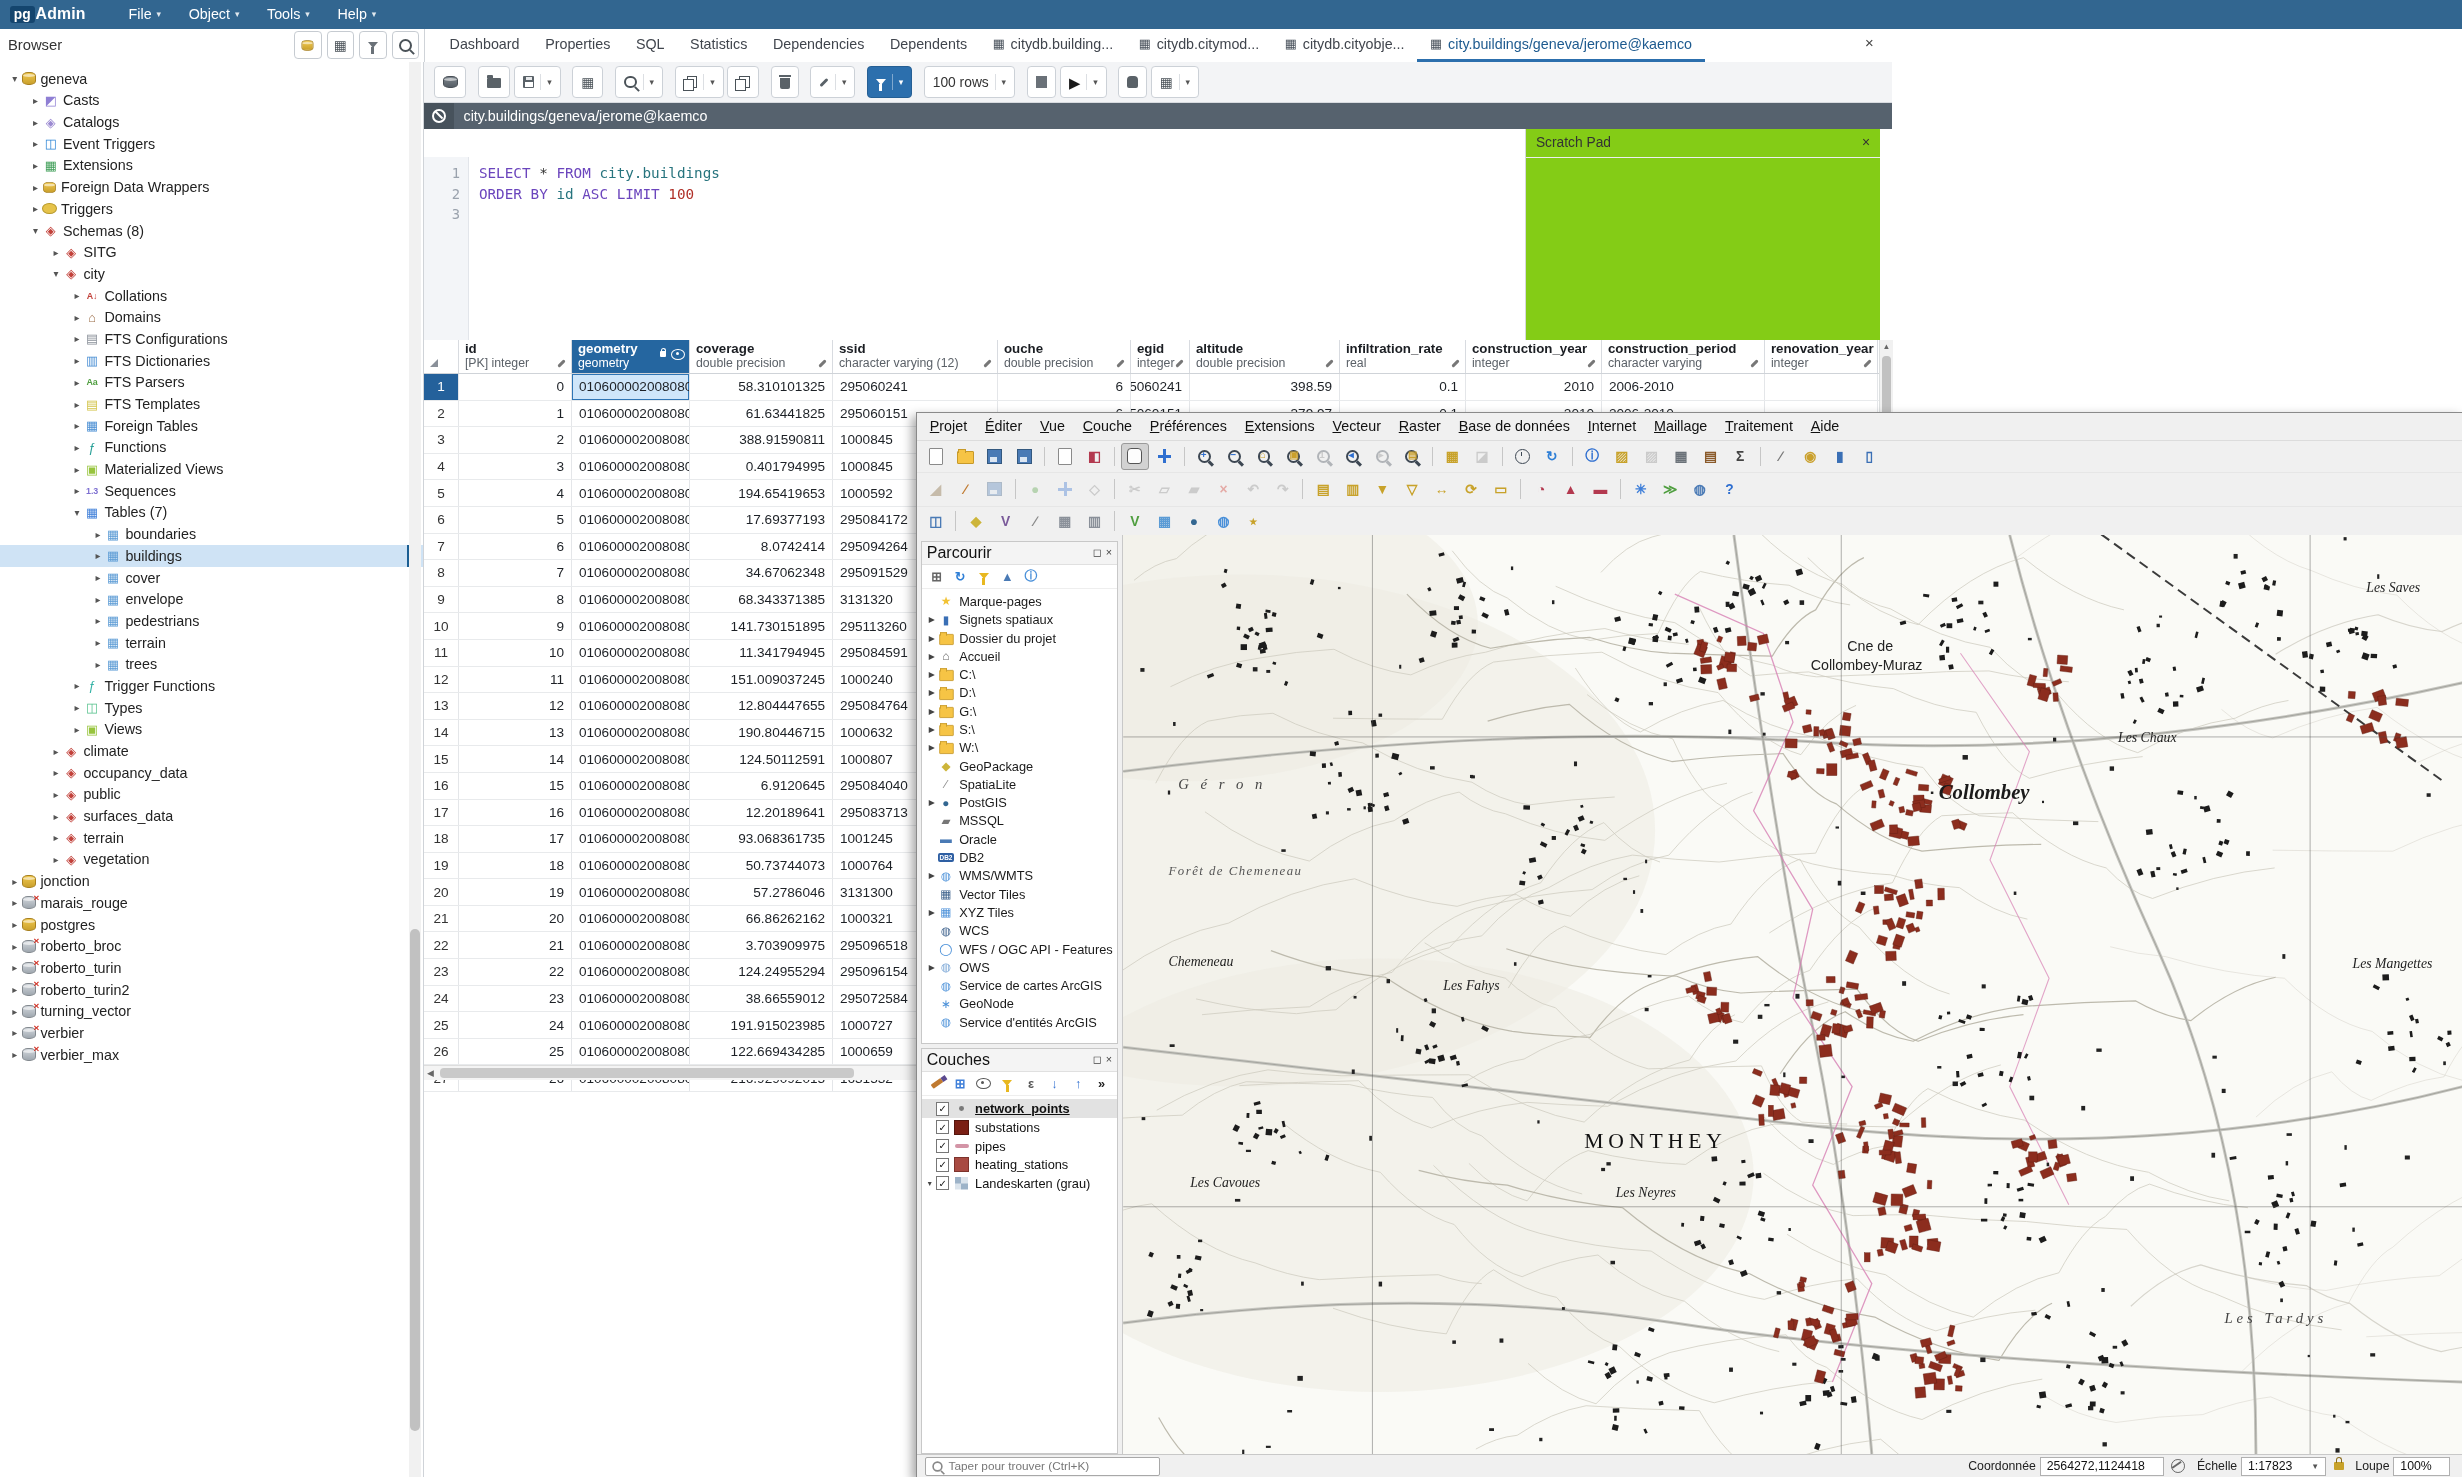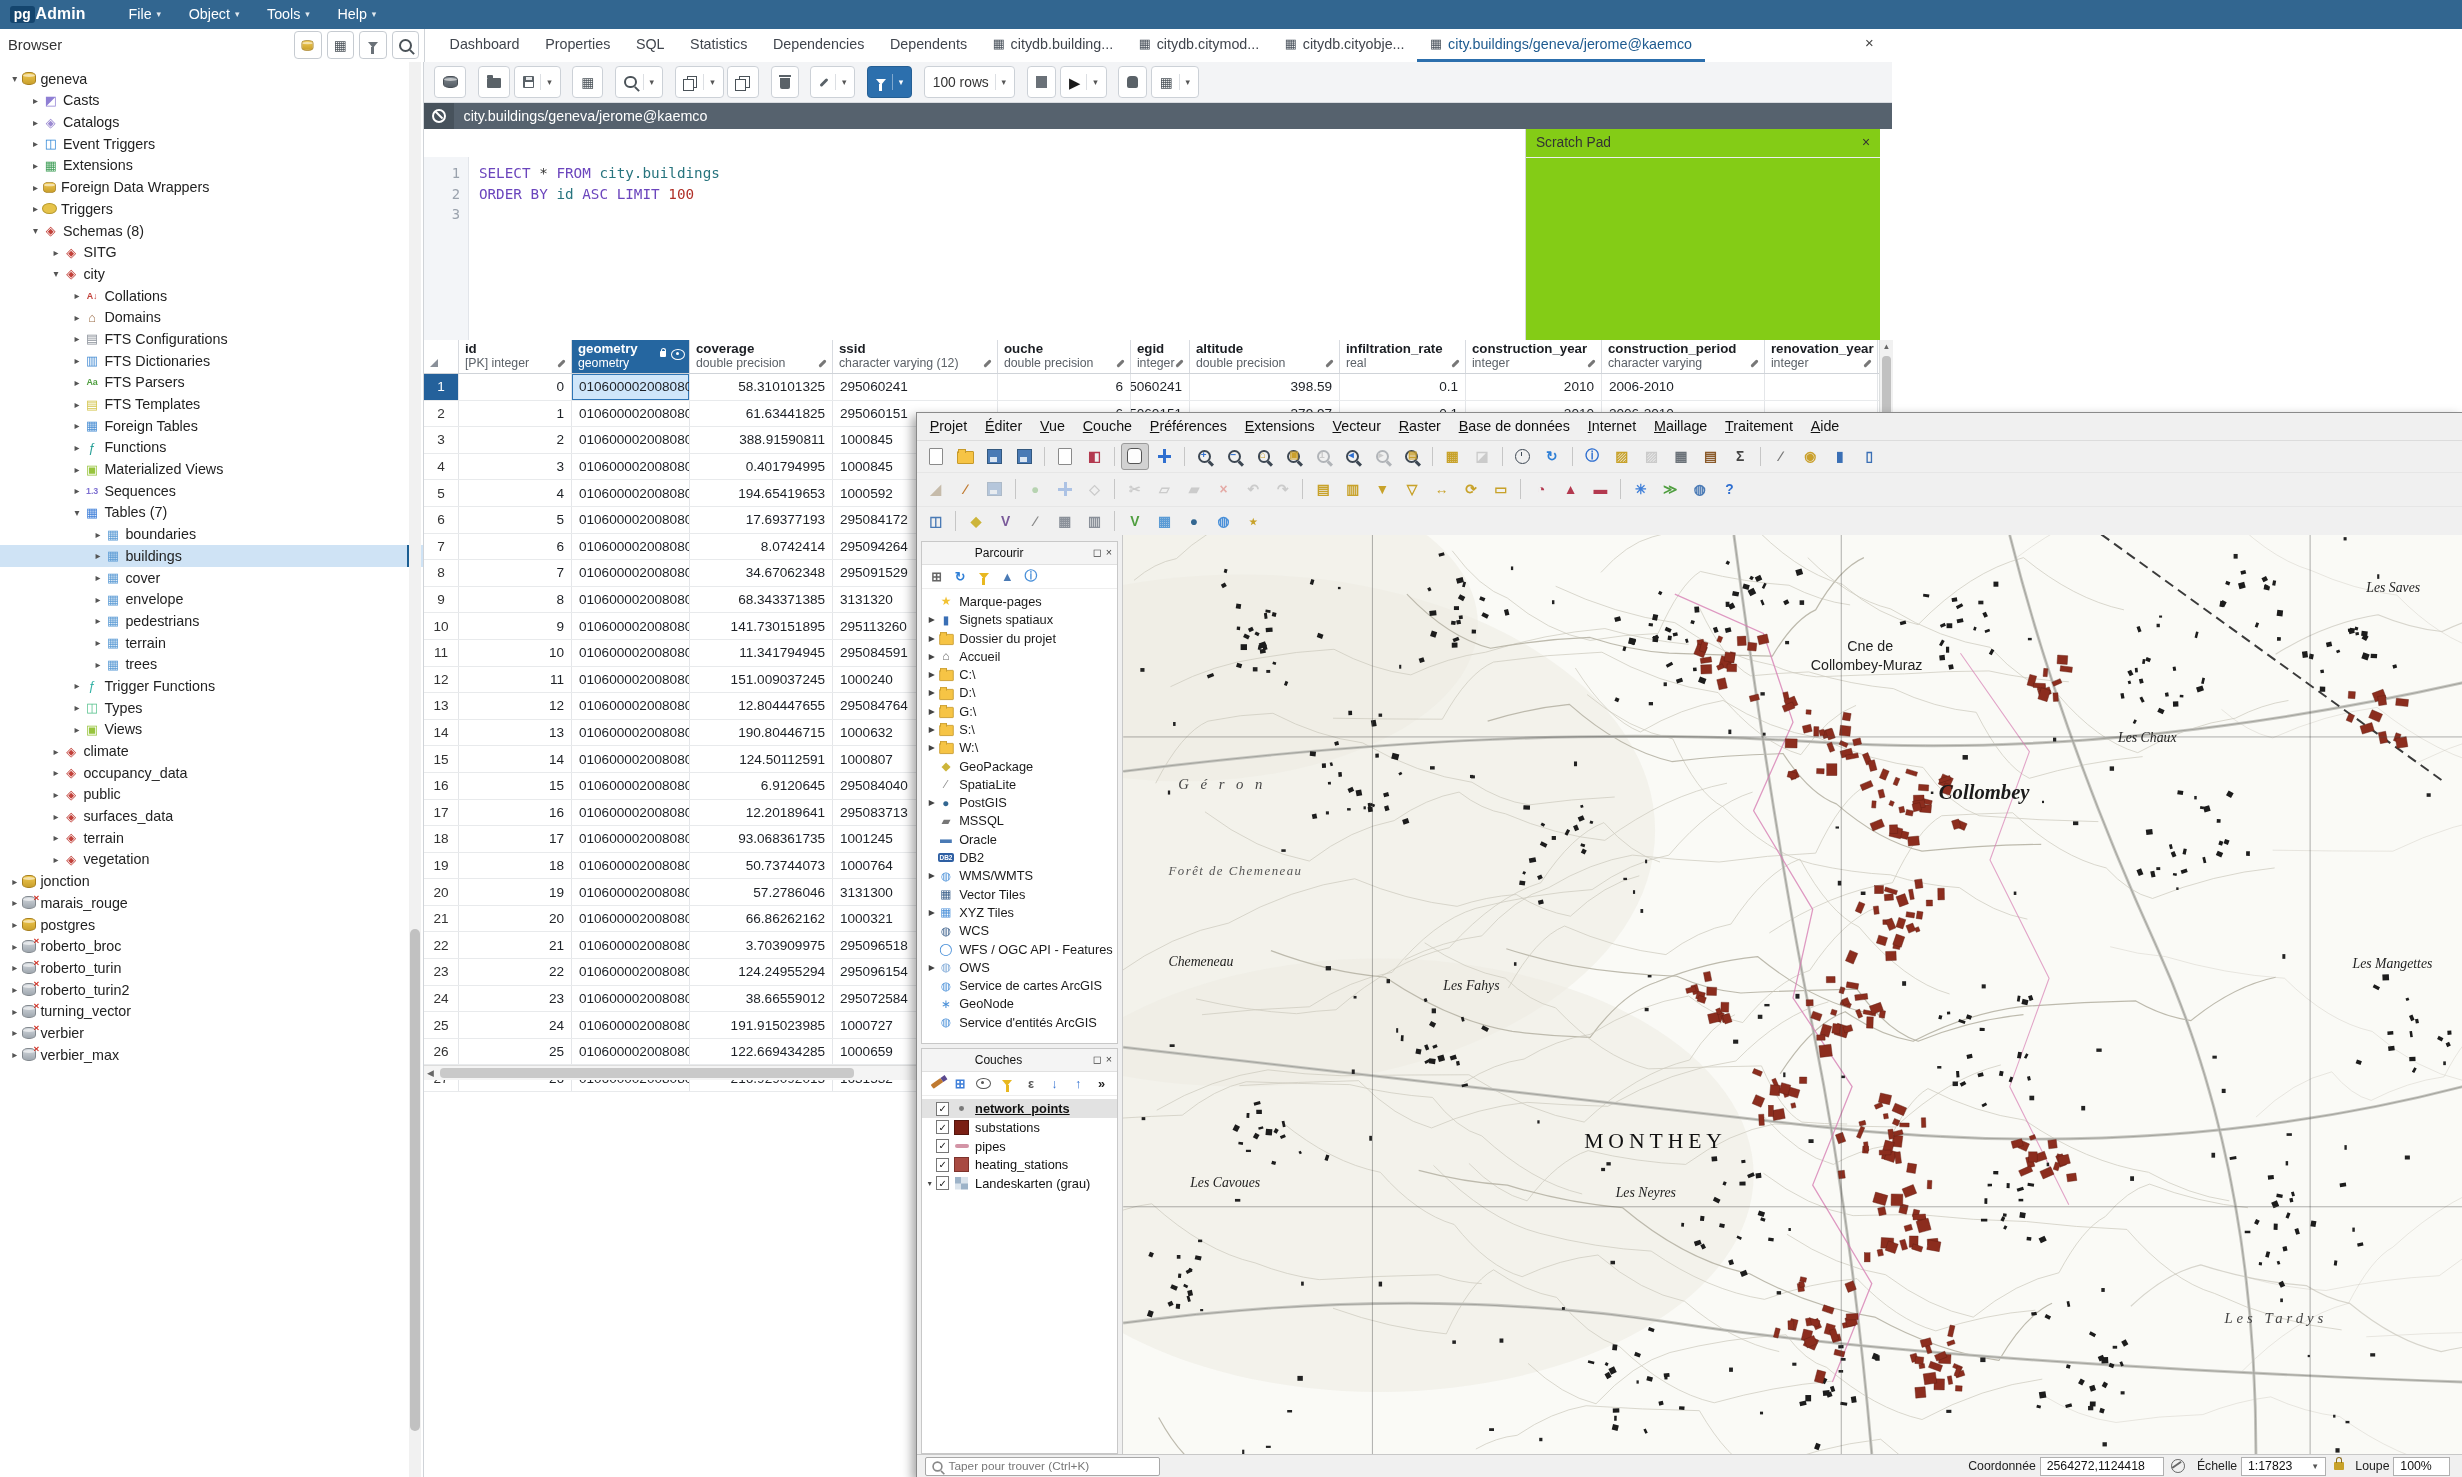--- a/index.html
+++ b/index.html
@@ -147,21 +147,21 @@
   .qi-clock::after{content:"";position:absolute;left:4.9px;top:2px;width:1.5px;height:3.9px;background:#3d4753;}
   .qi-brush{width:11.8px;height:4.9px;background:#c07a30;border-radius:1px;transform:rotate(-35deg);position:relative;}
   .qi-brush::after{content:"";position:absolute;right:-4.9px;top:0;width:4.9px;height:4.9px;background:#5b4a8f;}
   .qi-eye{width:12.8px;height:8.9px;border:1.5px solid #555;border-radius:50%;position:relative;}
   .qi-eye::after{content:"";position:absolute;left:3.4px;top:1.5px;width:3px;height:3px;border-radius:50%;background:#555;}
   .fun-y{color:#e8b820;}
   .fun-g{color:#6a7178;}
   
   .qpanel{position:absolute;background:#fff;border:1px solid #c8c8c8;box-sizing:border-box;}
   .qph{height:21.7px;display:flex;align-items:center;justify-content:space-between;padding:0 4.9px;background:#f4f4f4;border-bottom:1px solid #e0e0e0;}
-  .qph .t{font-size:12px;color:#111;margin-left:48px;}
+  .qph .t{font-size:16px;color:#111;}
   .qph .btns{display:flex;gap:3.9px;color:#444;font-size:10.8px;}
   .qptb{height:23.6px;display:flex;align-items:center;gap:5.9px;padding:0 5.9px;border-bottom:1px solid #eee;}
   .qptb .pi{width:17.7px;height:17.7px;display:flex;align-items:center;justify-content:center;font-size:12.8px;}
   .brow{height:18.3px;display:flex;align-items:center;}
   .brow .arr{width:11.8px;font-size:7.9px;color:#444;text-align:center;margin-left:3.9px;}
   .brow .bic{width:16.7px;height:14.8px;display:flex;align-items:center;justify-content:center;font-size:11.8px;}
   .brow .bl{font-size:12.8px;color:#1a1a1a;margin-left:4.9px;white-space:nowrap;}
   .chip{font-size:6.4px;font-weight:bold;color:#fff;background:#2e5fa3;border-radius:2px;padding:1px 2px;}
   .checker{width:12.8px;height:12.8px;background-image:linear-gradient(90deg,#9db3c8 50%,#dbe4ec 50%),linear-gradient(90deg,#dbe4ec 50%,#9db3c8 50%);background-size:100% 50%;background-repeat:no-repeat;background-position:0 0,0 100%;}
   .lrow{height:18.7px;display:flex;align-items:center;}

